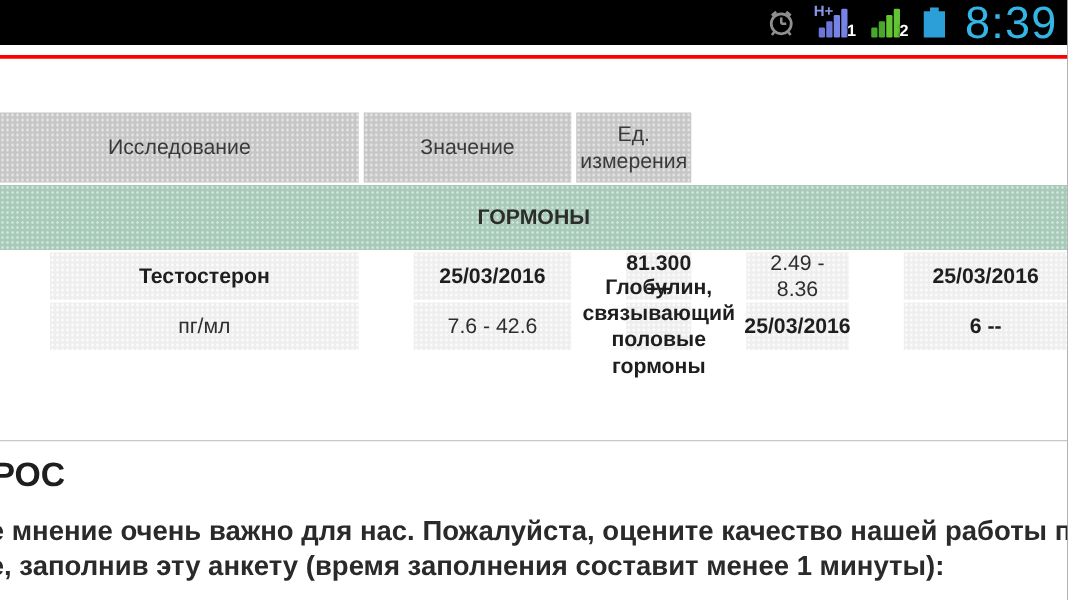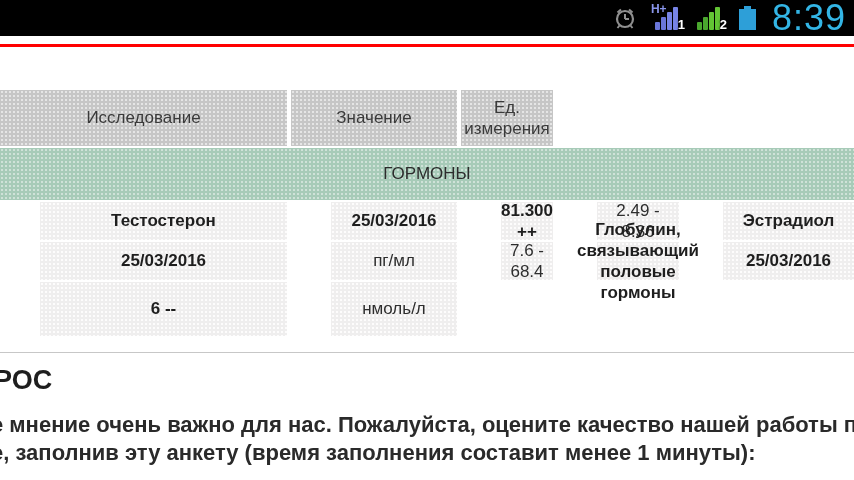--- a/index.html
+++ b/index.html
@@ -69,21 +69,21 @@
     background-color:#c6c6c6;
     background-image:radial-gradient(rgba(255,255,255,0.55) 1px, transparent 1.2px);
     background-size:4px 4px;
     color:#3a3a3a;
   }
   .cell.section {
     grid-column:1 / -1;
     background-color:#a7cbb8;
     background-image:radial-gradient(rgba(255,255,255,0.45) 1px, transparent 1.2px);
     background-size:4px 4px;
-    font-weight:normal; color:#2c2c2c;
+    font-weight:bold; color:#2c2c2c;
   }
   .cell.data {
     background-color:#efeeee;
     background-image:radial-gradient(rgba(255,255,255,0.85) 1px, transparent 1.2px);
     background-size:4px 4px;
     margin-left:40px;
   }
   .cell.b { font-weight:bold; color:#1e1e1e; }
 
   
@@ -154,29 +154,27 @@
     <div class="cell hdr">Значение</div>
     <div class="cell hdr">Ед. измерения</div>
 
     <div class="cell section">ГОРМОНЫ</div>
 
     <div class="cell data b">Тестостерон</div>
     <div class="cell data b">25/03/2016</div>
     <div class="cell data b">81.300 ++</div>
     <div class="cell data">2.49 - 8.36</div>
 
-    <div class="cell data b">Эстрадиол</div>
     <div class="cell data b">25/03/2016</div>
     <div class="cell data">пг/мл</div>
-    <div class="cell data">7.6 - 68.4</div>
+    <div class="cell data">7.6 - 42.6</div>
 
     <div class="cell data b">Глобулин, связывающий половые гормоны</div>
     <div class="cell data b">25/03/2016</div>
     <div class="cell data b">6 --</div>
-    <div class="cell data">нмоль/л</div>
 
   </div>
 
   <div class="divider"></div>
 
   <div class="survey-heading">РОС</div>
   <div class="survey-line l1">е мнение очень важно для нас. Пожалуйста, оцените качество нашей работы по пятибалльной</div>
   <div class="survey-line l2">е, заполнив эту анкету (время заполнения составит менее 1 минуты):</div>
 
 </div>

